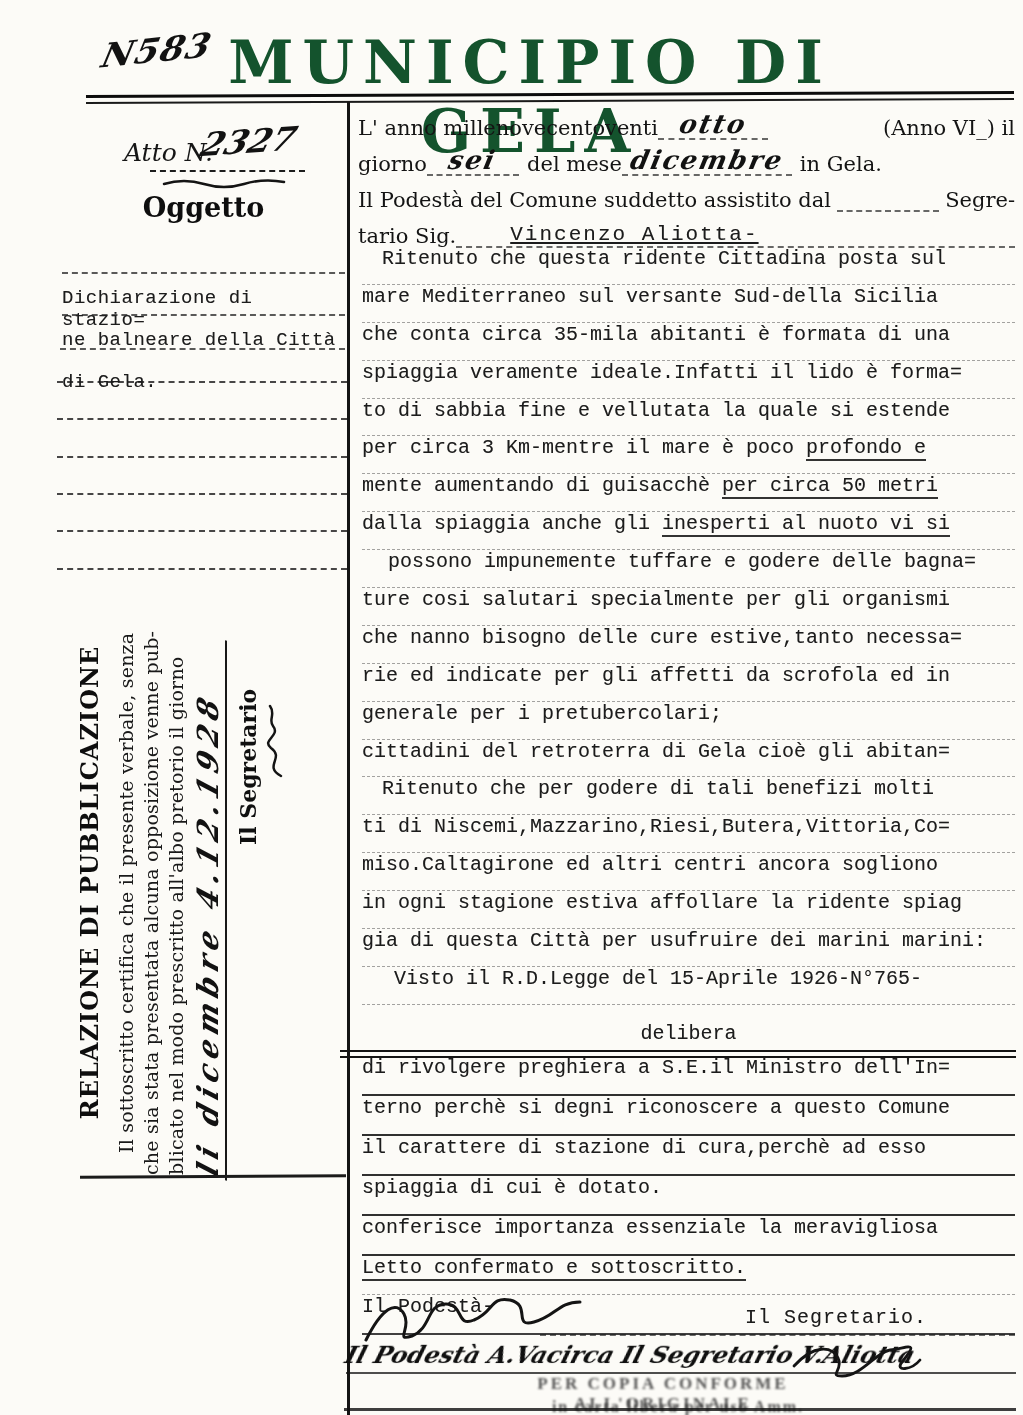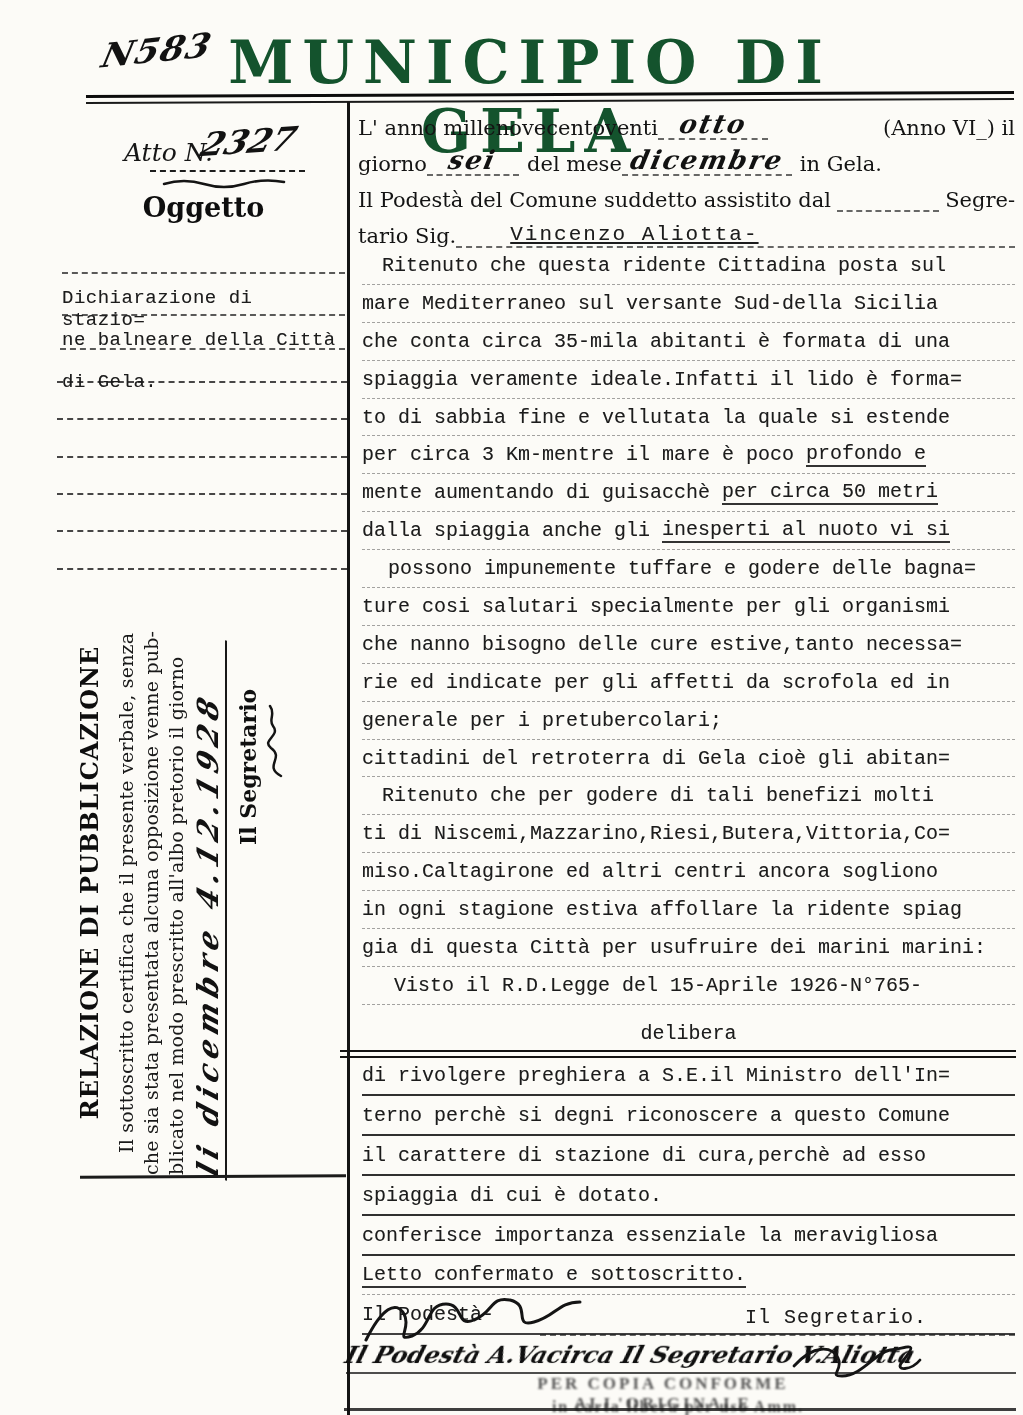--- a/index.html
+++ b/index.html
@@ -44,21 +44,21 @@
   .main{position:absolute; left:358px; top:104px; width:657px;}
   .op-line{position:relative; height:36px; font-size:21px; display:flex; align-items:flex-end; color:#141414;}
   .blank{display:inline-block; border-bottom:2px dashed rgba(40,40,40,0.7); height:24px;}
   .hand-fill{font-size:26px; line-height:18px; letter-spacing:2px;}
   .op-right{margin-left:auto;}
   .grow-blank{flex:1 1 auto; border-bottom:2px dashed rgba(40,40,40,0.7); height:24px; margin:0 6px;}
   .name-line{flex:1 1 auto; border-bottom:2px dashed rgba(40,40,40,0.7); padding-left:54px; letter-spacing:2px;text-decoration:underline;}
   
   .body1{position:absolute; left:362px; top:247px; width:653px;}
   .body1 .bl{height:36.9px;}
-  .bl{position:relative; display:flex; align-items:center; font-size:20px;
+  .bl{position:relative; display:flex; align-items:flex-start; font-size:20px;
       border-bottom:1px dashed rgba(30,30,30,0.4); white-space:pre;}
   .bl .u{border-bottom:2px solid rgba(15,15,15,0.85);}
   .ind1{text-indent:20px;} .ind2{text-indent:26px;} .ind3{text-indent:32px;}
   .delib{position:absolute; left:362px; top:1022px; width:653px; height:28px; text-align:center; font-size:20px;}
   .delib-rule{position:absolute; left:340px; top:1050px; width:676px; height:4px;
       border-top:2px solid #141414; border-bottom:2px solid #141414;}
   .body2{position:absolute; left:362px; top:1056px; width:653px;}
   .body2 .bl{height:38px;}
   .bl.hl{border-bottom:2.5px solid rgba(12,12,12,0.85);}
   .bl.solid{border-bottom:2px solid rgba(18,18,18,0.8);}

